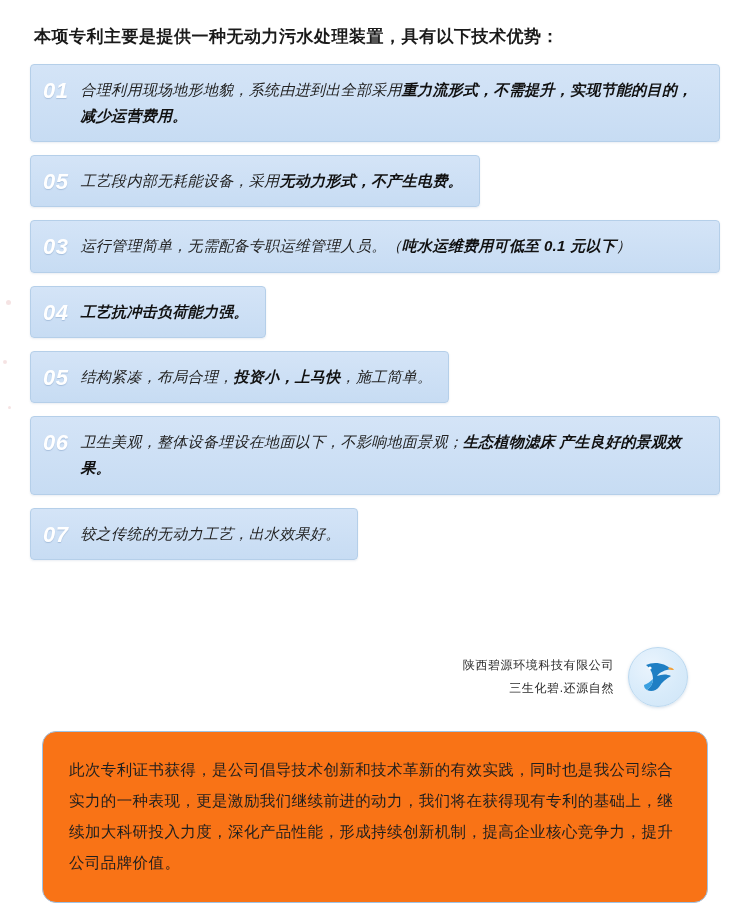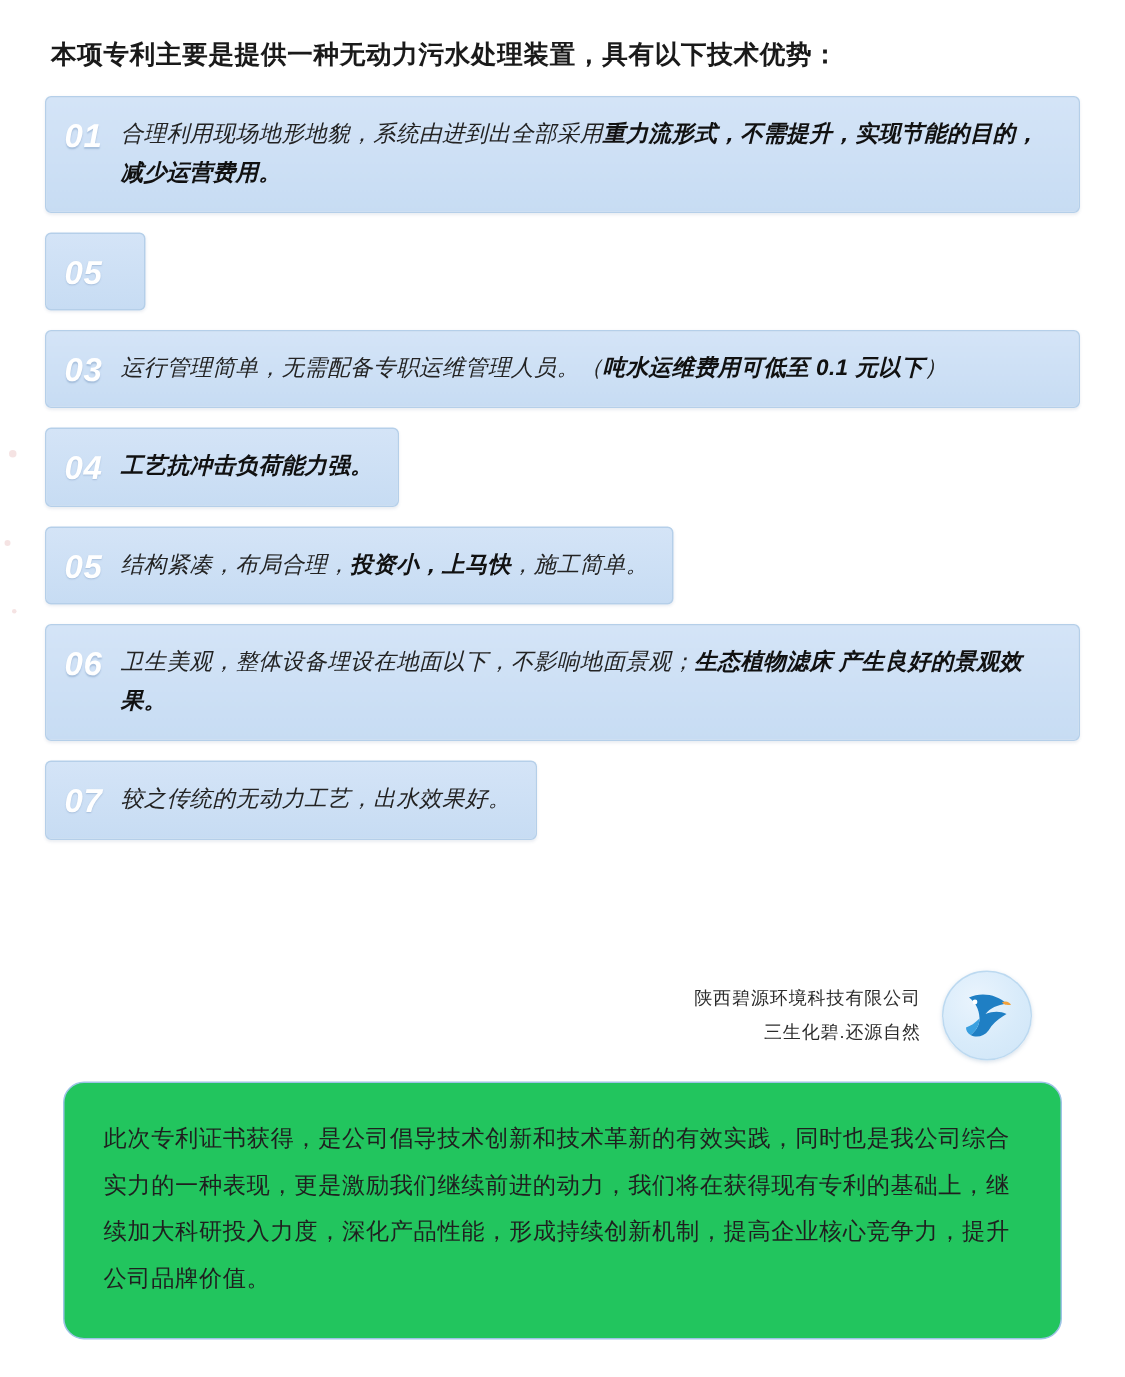--- a/index.html
+++ b/index.html
@@ -109,25 +109,25 @@
     background: radial-gradient(circle at 38% 32%, #eaf4fd 0%, #d8ebfa 55%, #cfe5f7 100%);
     border: 1px solid #bcd9f0;
     position: relative;
     flex: 0 0 auto;
     box-shadow: 0 1px 3px rgba(90,130,170,0.25);
   }
   .logo svg { position: absolute; left: 9px; top: 10px; }
 
   
   .note {
-    margin: 8px 16px 0 16px;
+    margin: 18px 16px 0 16px;
     border: 1px solid #9ec3e6;
     border-radius: 14px;
     padding: 22px 26px 24px 26px;
-    background: #22c55e;
+    background: #f97316;
     font-size: 15.5px;
     line-height: 2.0;
     color: #1f1f1f;
     letter-spacing: 0.4px;
   }
 
   
   .speck {
     position: absolute;
     background: #f3dede;
@@ -152,20 +152,21 @@
   <div class="adv-list">
       <div class="adv-row">
         <div class="adv-bubble w-full">
           <div class="adv-num">01</div>
           <div class="adv-text"><span>合理利用现场地形地貌，系统由进到出全部采用</span><b>重力流形式，不需提升，实现节能的目的，减少运营费用。</b></div>
         </div>
       </div>
       <div class="adv-row">
         <div class="adv-bubble w-auto">
           <div class="adv-num">05</div>
+          <div class="adv-text"><span>工艺段内部无耗能设备，采用</span><b>无动力形式，不产生电费。</b></div>
         </div>
       </div>
       <div class="adv-row">
         <div class="adv-bubble w-full">
           <div class="adv-num">03</div>
           <div class="adv-text"><span>运行管理简单，无需配备专职运维管理人员。（</span><b>吨水运维费用可低至 0.1 元以下</b><span>）</span></div>
         </div>
       </div>
       <div class="adv-row">
         <div class="adv-bubble w-auto">

